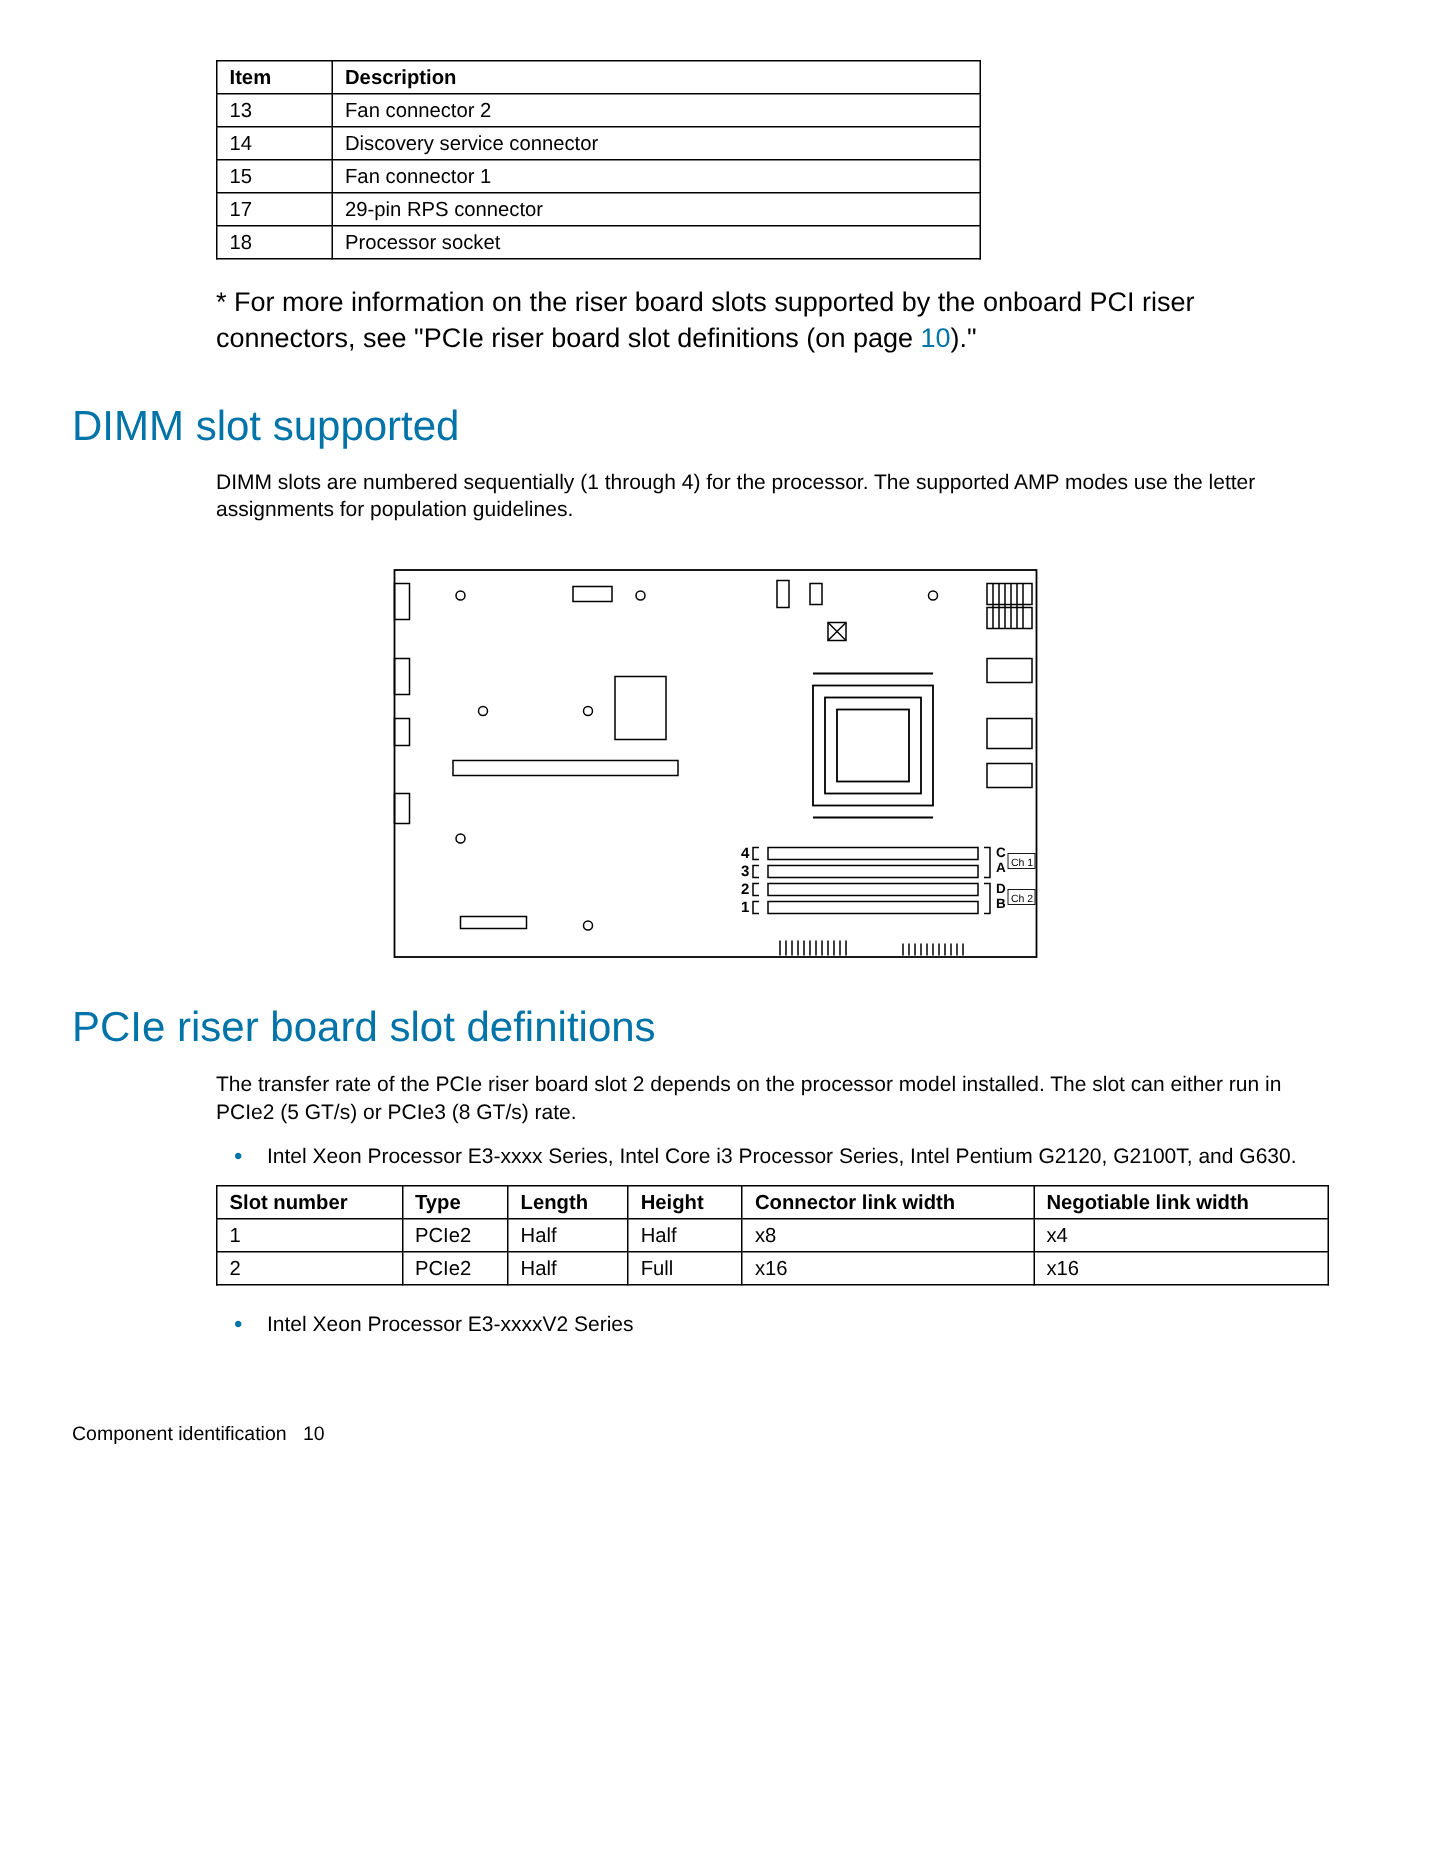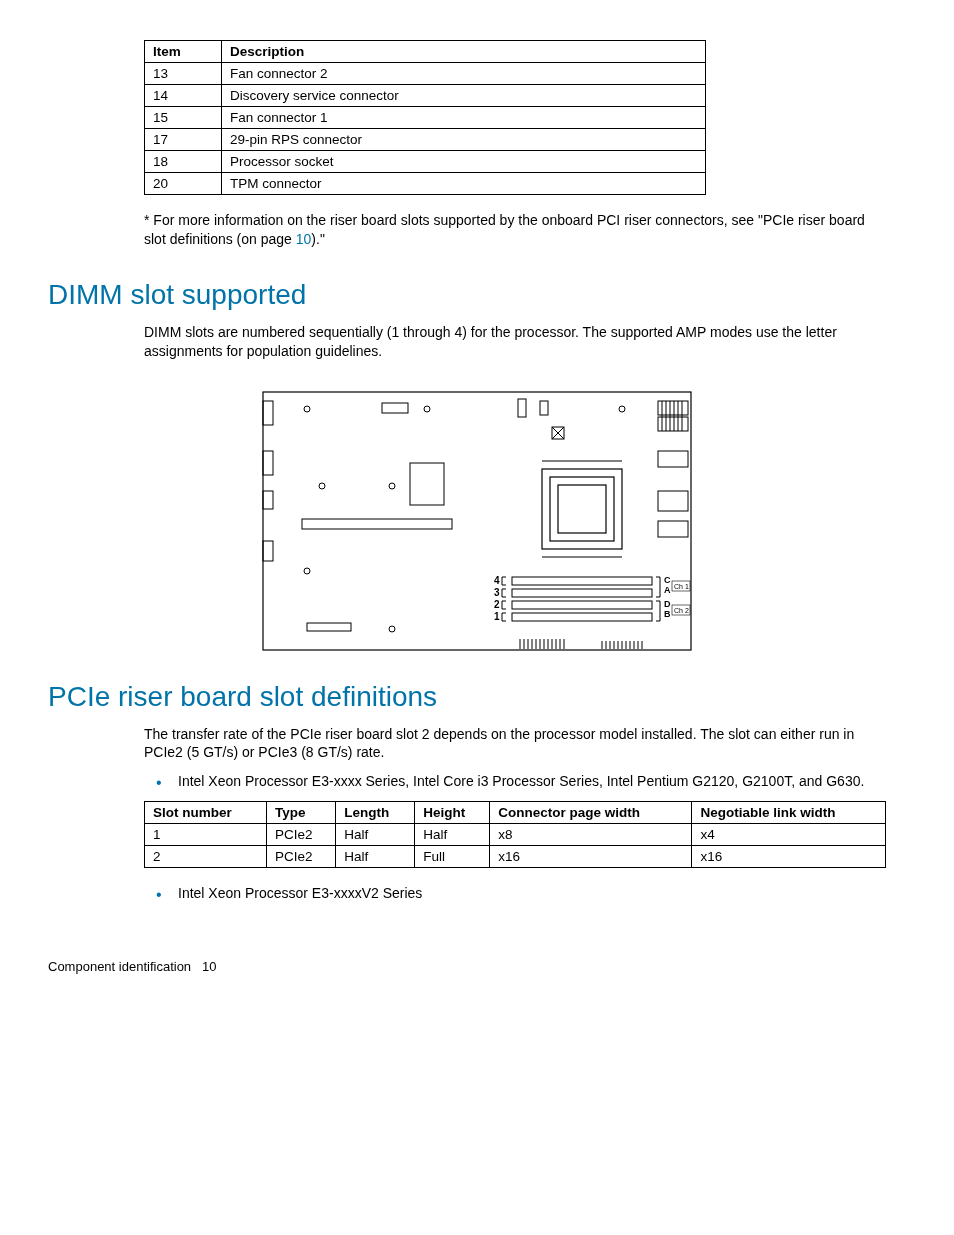--- a/index.html
+++ b/index.html
@@ -23,32 +23,32 @@
   table.data th, table.data td {
     border: 1px solid #000;
     padding: 3px 8px;
     text-align: left;
     vertical-align: top;
     font-size: 13.5px;
   }
   table.data th {
     font-weight: bold;
   }
-  .table1 { width: 562px; }
+  .table1 { width: 510px; }
   .table1 .col-item { width: 60px; }
   .table2 { width: 100%; }
   h2.section {
     font-family: Arial, Helvetica, sans-serif;
     font-weight: normal;
     color: #0073a8;
     font-size: 28px;
     margin: 30px 0 12px 0;
   }
   p { margin: 0 0 10px 0; line-height: 1.35; }
-  .footnote { margin-left:96px; margin-right:20px; line-height:1.35; font-size:14px; }
+  .footnote { margin-left:96px; margin-right:20px; line-height:1.35; font-size:18px; }
   a.link { color:#0073a8; text-decoration:none; }
   ul.bullets { list-style:none; padding:0; margin:0 0 10px 0; }
   ul.bullets li { position:relative; padding-left:34px; margin-bottom:10px; line-height:1.35; }
   ul.bullets li::before {
     content:"•"; color:#0073a8; position:absolute; left:12px; top:0; font-size:16px;
   }
   .diagram-wrap {
     margin: 30px auto 30px auto;
     width: 430px;
   }
@@ -84,24 +84,20 @@
           <td>15</td>
           <td>Fan connector 1</td>
         </tr>
     <tr>
           <td>17</td>
           <td>29-pin RPS connector</td>
         </tr>
     <tr>
           <td>18</td>
           <td>Processor socket</td>
-        </tr>
-    <tr>
-          <td>20</td>
-          <td>TPM connector</td>
         </tr>
   </tbody>
 </table>
 </div>
 
 <p class="footnote">
   <span>* For more information on the riser board slots supported by the onboard PCI riser connectors, see "PCIe riser board slot definitions (on page </span><a class="link" href="#">10</a><span>)."</span>
 </p>
 
 <h2 class="section">DIMM slot supported</h2>
@@ -226,21 +222,21 @@
 </div>
 
 <div class="content-indent">
 <table class="data table2">
   <thead>
     <tr>
       <th>Slot number</th>
       <th>Type</th>
       <th>Length</th>
       <th>Height</th>
-      <th>Connector page width</th>
+      <th>Connector link width</th>
       <th>Negotiable link width</th>
     </tr>
   </thead>
   <tbody>
     <tr>
       <td>1</td>
       <td>PCIe2</td>
       <td>Half</td>
       <td>Half</td>
       <td>x8</td>

